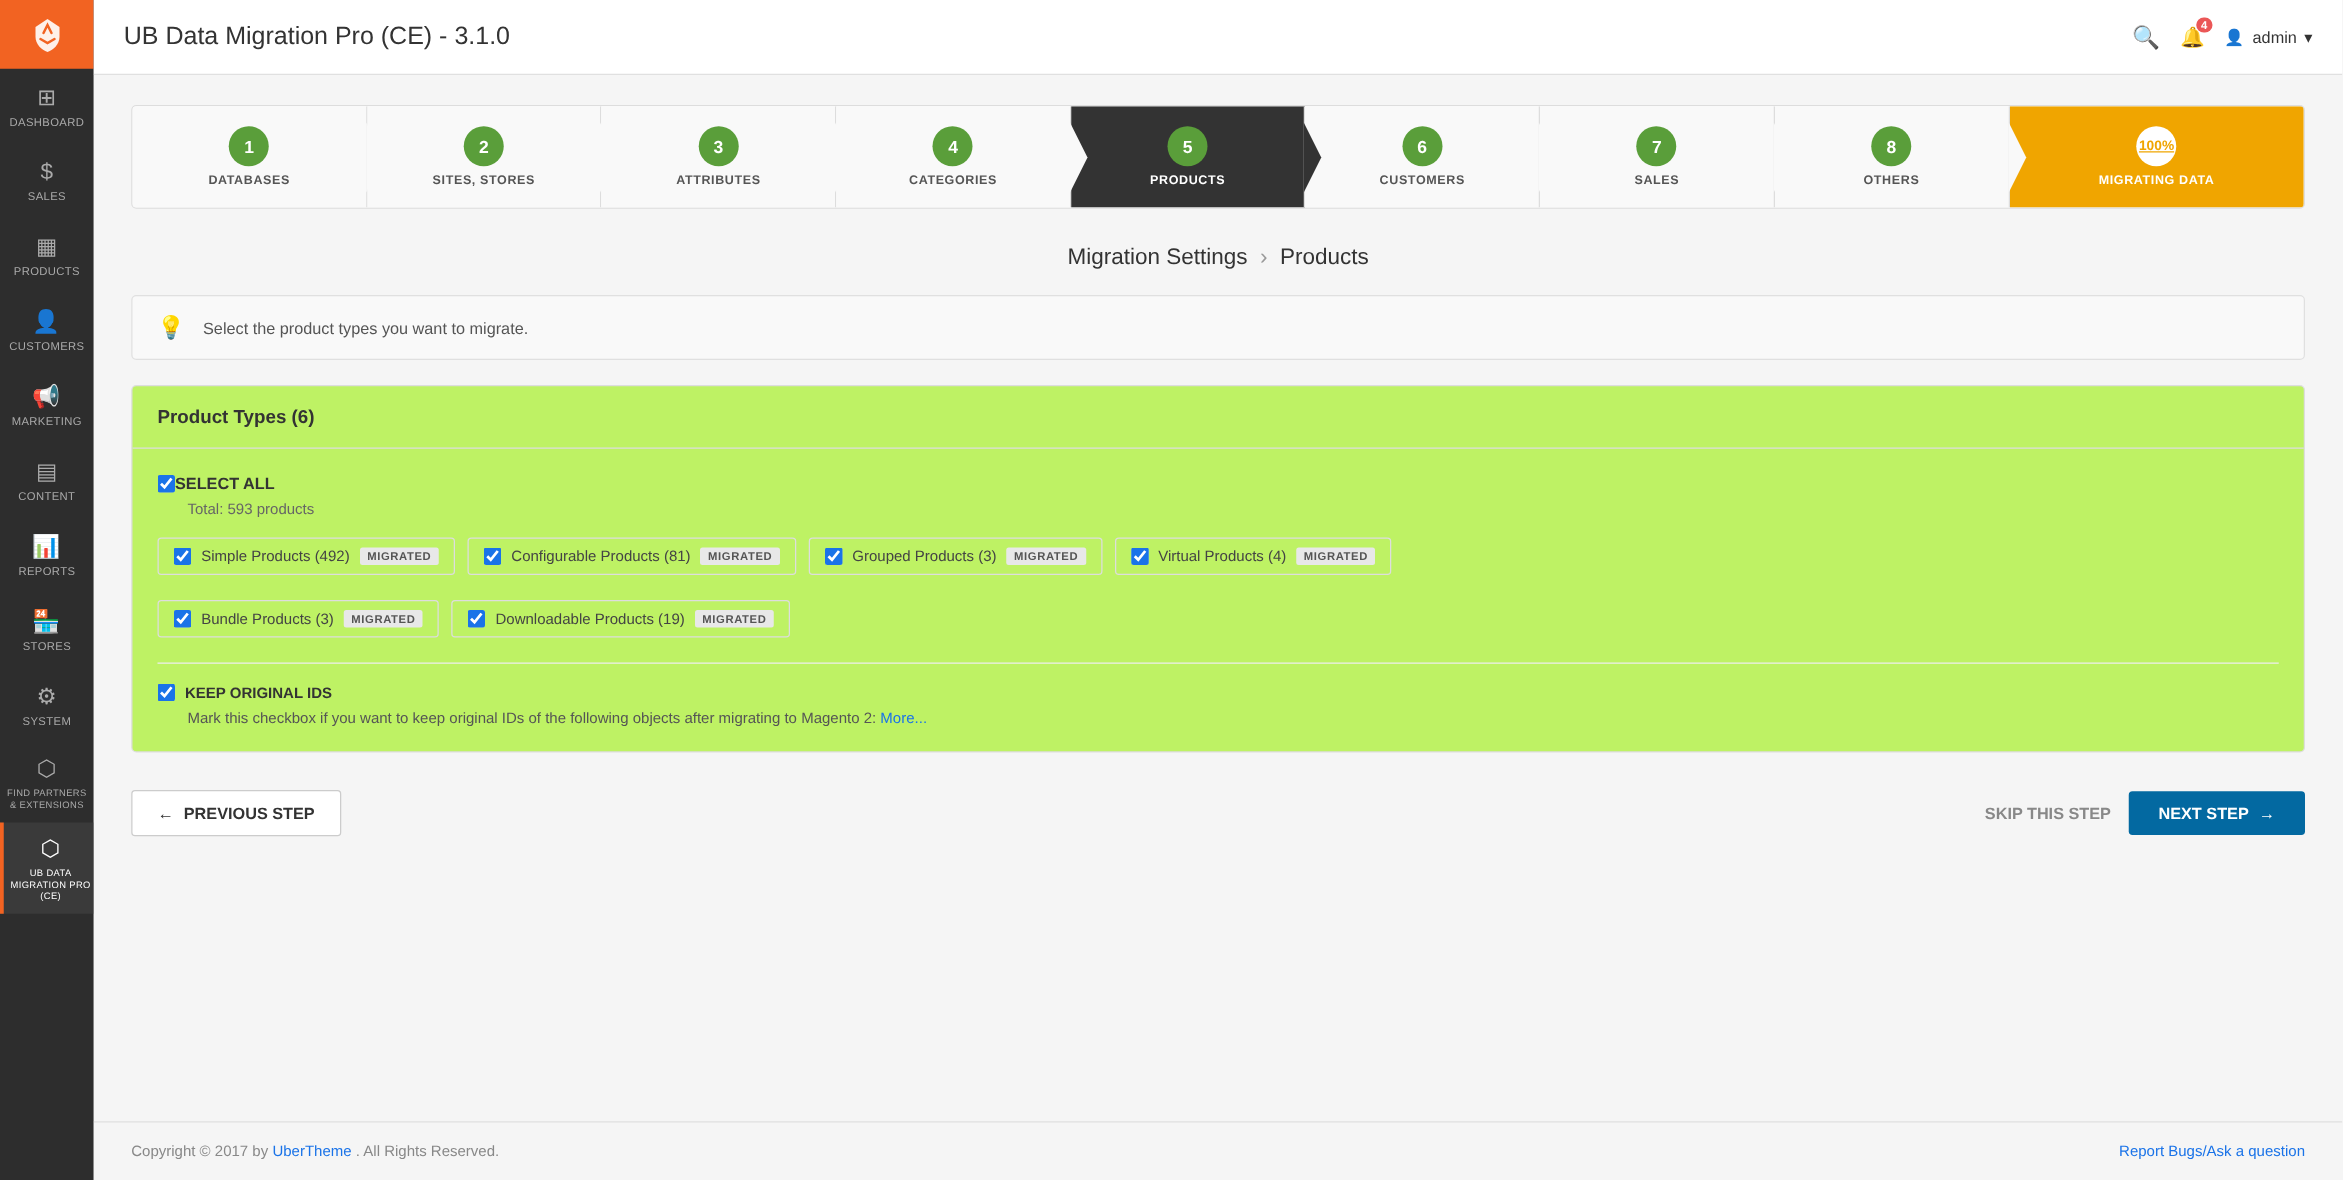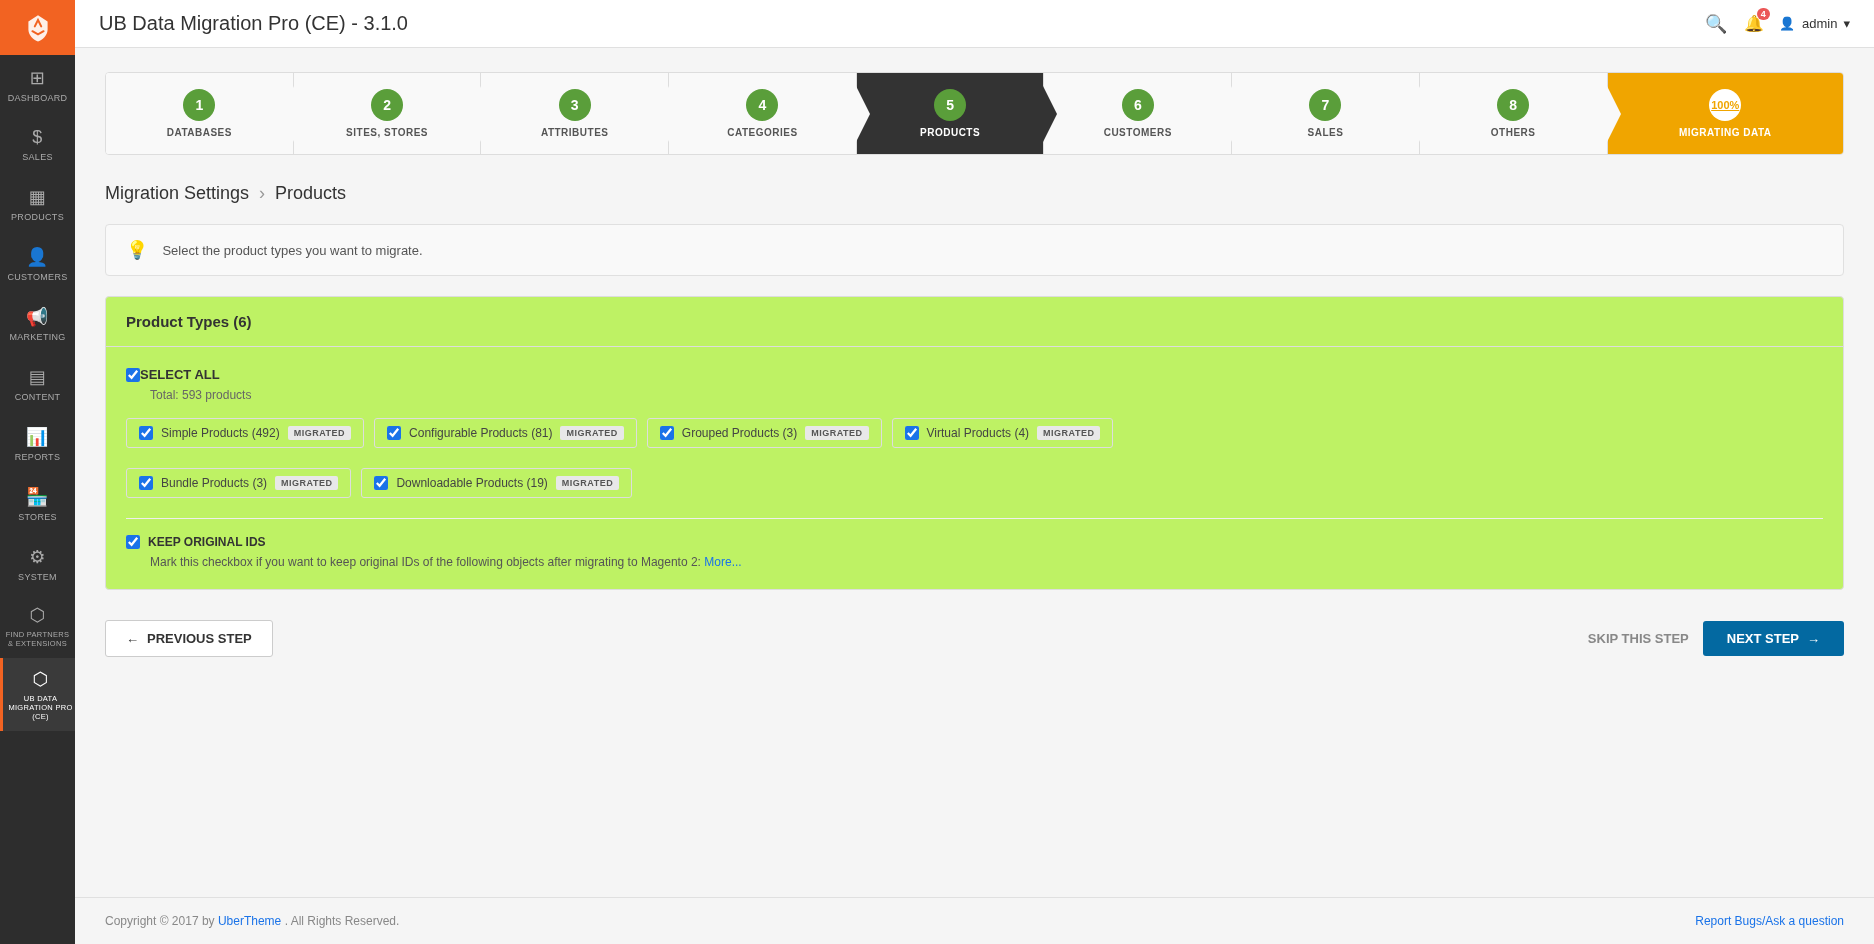--- a/index.html
+++ b/index.html
@@ -54,21 +54,21 @@
       display: flex;
       flex-direction: column;
       overflow-y: auto;
       background: #f5f5f5;
     }
 
     
     .header {
       background: #fff;
       padding: 0 24px;
-      height: 48px;
+      height: 60px;
       display: flex;
       align-items: center;
       justify-content: space-between;
       border-bottom: 1px solid #e0e0e0;
       flex-shrink: 0;
     }
     .header-title { font-size: 20px; font-weight: 300; color: #333; }
     .header-right { display: flex; align-items: center; gap: 16px; }
     .header-icon { font-size: 18px; color: #666; cursor: pointer; }
     .notif-badge {
@@ -164,20 +164,21 @@
 
     
     .breadcrumb {
       display: flex;
       align-items: center;
       gap: 10px;
       font-size: 18px;
       color: #333;
       margin-bottom: 20px;
       font-weight: 300;
+      justify-content: center;
     }
     .breadcrumb .sep { color: #999; }
     .breadcrumb .current { font-weight: 400; }
 
     
     .info-box {
       background: #f9f9f9;
       border: 1px solid #e0e0e0;
       border-radius: 4px;
       padding: 14px 20px;

